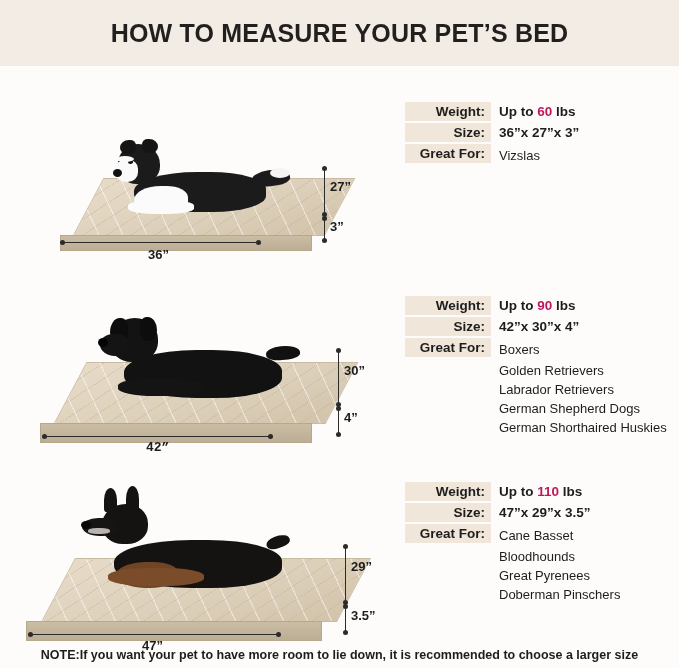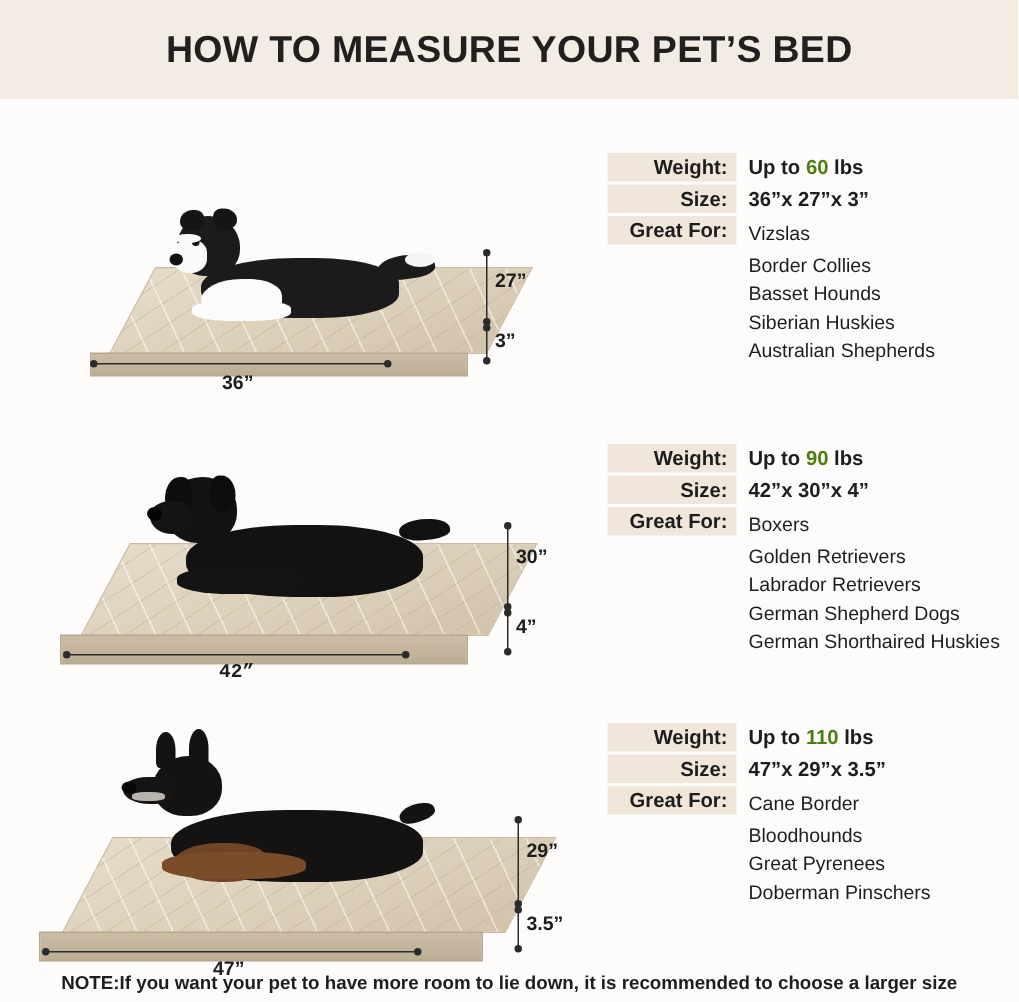--- a/index.html
+++ b/index.html
@@ -111,21 +111,21 @@
     width: 86px;
     text-align: right;
     flex: none;
   }
   .spec-val {
     font-size: 13.5px;
     font-weight: bold;
     padding: 2px 0 2px 8px;
     color: #1d1d1d;
   }
-  .spec-val .num { color: #4d7c0f; }
+  .spec-val .num { color: #be185d; }
   .spec-list {
     padding-left: 94px;
     margin-top: 1px;
   }
   .spec-list li {
     list-style: none;
     font-size: 13px;
     line-height: 19px;
     color: #1d1d1d;
   }
@@ -200,26 +200,20 @@
       <div class="spec-val"><span>Up to </span><span class="num">60</span><span> lbs</span></div>
     </div>
     <div class="spec-line">
       <div class="spec-key">Size:</div>
       <div class="spec-val">36”x 27”x 3”</div>
     </div>
     <div class="spec-line">
       <div class="spec-key">Great For:</div>
       <div class="spec-first">Vizslas</div>
     </div>
-    <ul class="spec-list">
-      <li>Border Collies</li>
-      <li>Basset Hounds</li>
-      <li>Siberian Huskies</li>
-      <li>Australian Shepherds</li>
-    </ul>
   </div>
 </div>
 
 <div class="row r2">
   <div class="illus">
     <div class="bed" style="left:40px; top:112px; width:290px; height:36px;">
       <div class="top" style="left:30px; top:0; width:272px; height:62px;">
         <div class="quilt"></div>
       </div>
       <div class="side" style="left:0px; top:61px; width:272px; height:20px;"></div>
@@ -316,21 +310,21 @@
     <div class="spec-line">
       <div class="spec-key">Weight:</div>
       <div class="spec-val"><span>Up to </span><span class="num">110</span><span> lbs</span></div>
     </div>
     <div class="spec-line">
       <div class="spec-key">Size:</div>
       <div class="spec-val">47”x 29”x 3.5”</div>
     </div>
     <div class="spec-line">
       <div class="spec-key">Great For:</div>
-      <div class="spec-first">Cane Border</div>
+      <div class="spec-first">Cane Basset</div>
     </div>
     <ul class="spec-list">
       <li>Bloodhounds</li>
       <li>Great Pyrenees</li>
       <li>Doberman Pinschers</li>
     </ul>
   </div>
 </div>
 
 <div class="note">NOTE:If you want your pet to have more room to lie down, it is recommended to choose a larger size</div>

